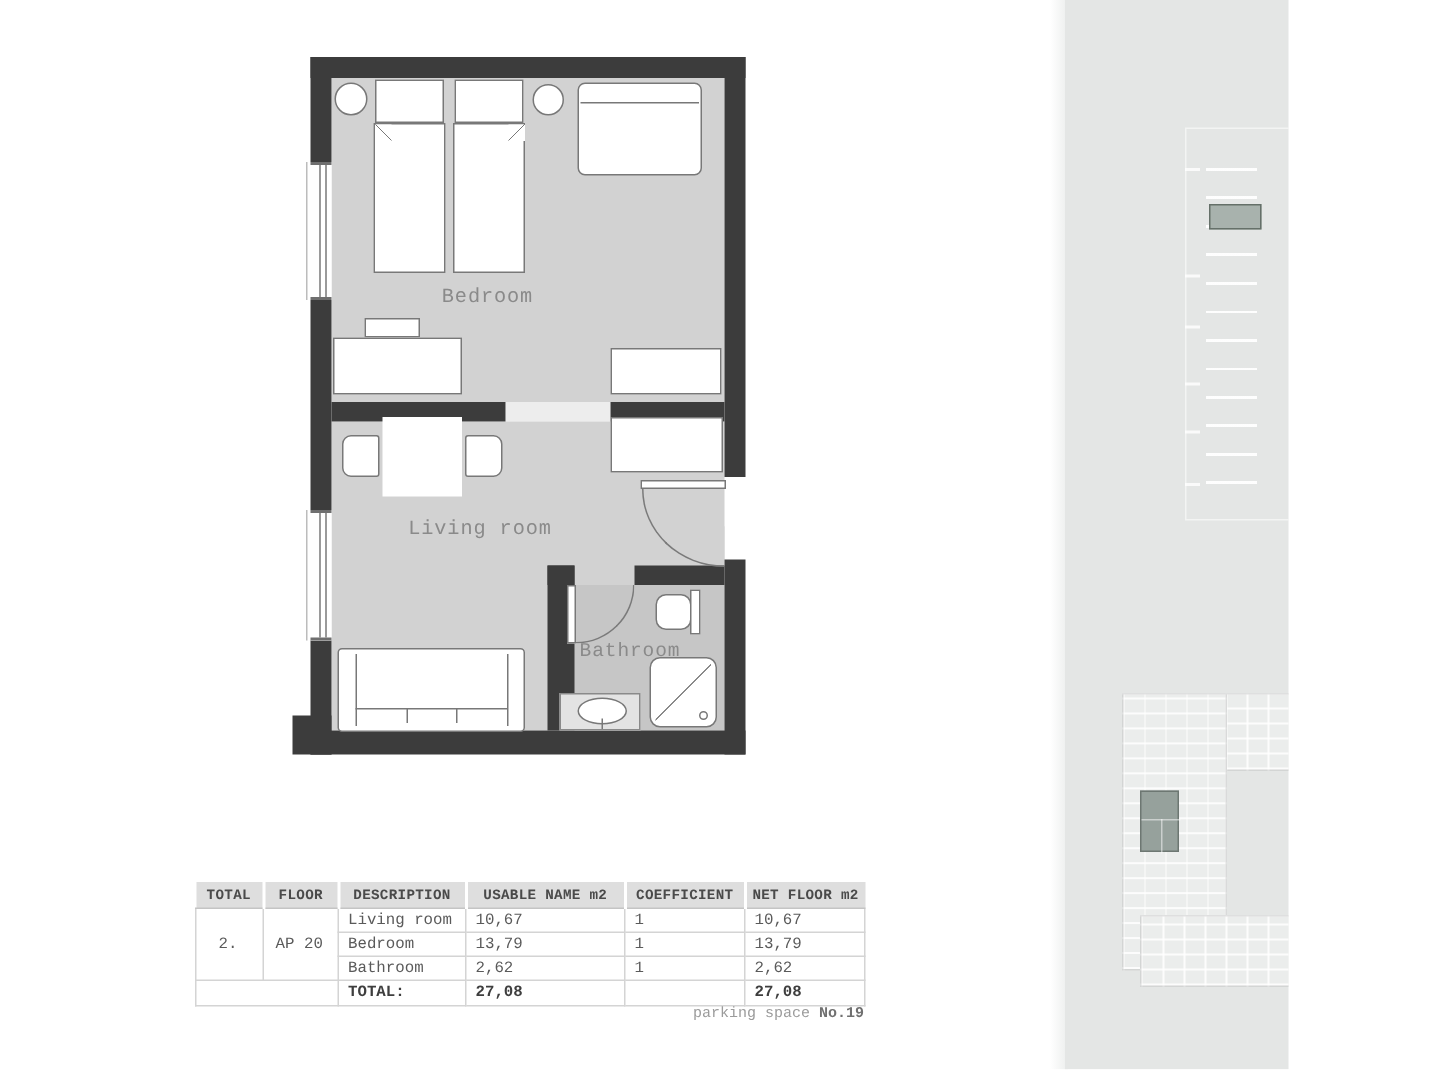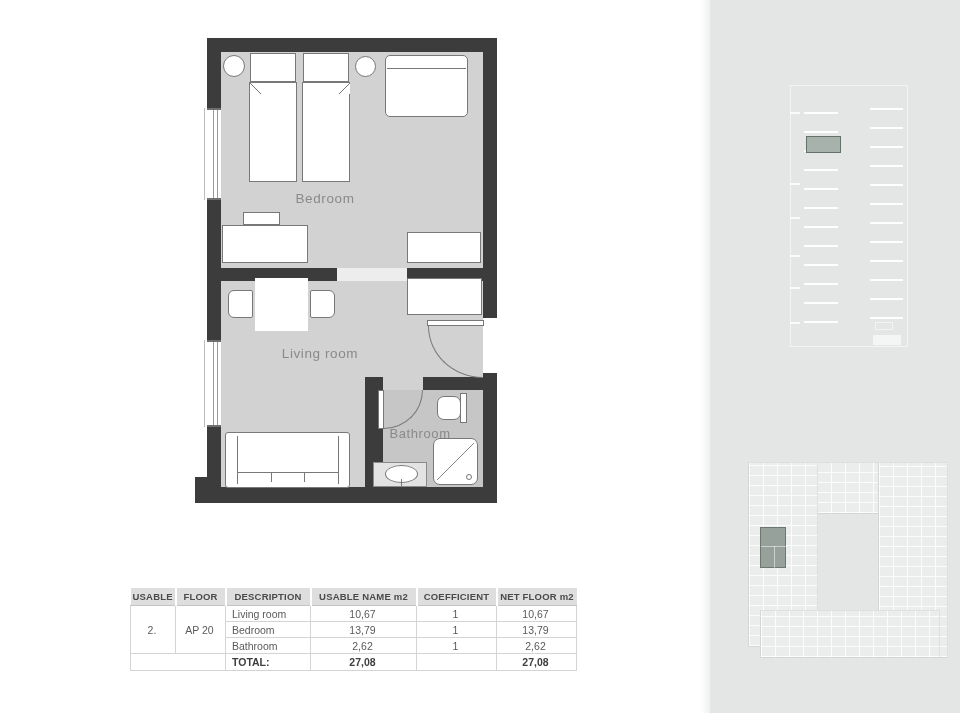--- a/index.html
+++ b/index.html
@@ -1,17 +1,17 @@
 <!DOCTYPE html>
 <html><head>
 <meta charset="utf-8">
 <style>
   html,body{margin:0;padding:0;background:#ffffff;}
-  .page{position:relative;width:960px;height:713px;background:#ffffff;overflow:hidden;
-        font-family:Liberation Sans, sans-serif;}
+  .page{position:relative;width:859px;height:713px;background:#ffffff;overflow:hidden;
+        font-family:Liberation Mono, monospace;}
 
   
   .plan{position:absolute;left:207px;top:38px;width:290px;height:465px;}
   .wall{position:absolute;background:#3c3c3c;}
   .floor{position:absolute;background:#d2d2d2;}
   .floor-bath{position:absolute;background:#c6c6c6;}
   .floor-pass{position:absolute;background:#ededed;}
   .furn{position:absolute;background:#ffffff;border:1px solid #787878;box-sizing:border-box;}
   .furn-light{position:absolute;background:#e3e3e3;border:1px solid #8a8a8a;box-sizing:border-box;}
   .room-label{position:absolute;color:#8a8a8a;font-size:13.5px;letter-spacing:.6px;text-align:center;}
@@ -37,21 +37,21 @@
   .price .val{font-size:18px;font-weight:bold;letter-spacing:.3px;}
 
   
   .area-table{position:absolute;left:130px;top:588px;border-collapse:collapse;table-layout:fixed;
               width:446px;font-size:10.5px;color:#5a5a5a;}
   .area-table th{background:#dedede;color:#4a4a4a;font-weight:600;font-size:9.5px;
                  letter-spacing:.2px;height:17px;border-right:2px solid #ffffff;
                  border-bottom:1px solid #c4c4c4;text-align:center;padding:0 2px;}
   .area-table th:last-child{border-right:none;}
   .area-table td{border:1px solid #d4d4d4;height:15px;padding:0 8px 0 6px;background:#fff;}
-  .num{text-align:center;}
+  .num{text-align:left;}
   .ctr{text-align:center;}
   .total-row td{font-weight:bold;color:#3e3e3e;height:16px;}
   .footnote{position:absolute;left:130px;top:671px;width:446px;text-align:right;
             font-size:10px;color:#9b9b9b;}
   .footnote b{color:#707070;}
 
   
   .edge{position:absolute;left:700px;top:0;width:12px;height:713px;
         background:linear-gradient(to right,#ffffff,#eceeed);}
   .sidebar{position:absolute;left:710px;top:0;width:250px;height:713px;background:#e4e6e5;}
@@ -145,21 +145,21 @@
     <colgroup>
       <col style="width:45px">
         <col style="width:50px">
         <col style="width:85px">
       <col style="width:106px">
         <col style="width:80px">
         <col style="width:80px">
     </colgroup>
     <thead>
       <tr>
-        <th>USABLE</th>
+        <th>TOTAL</th>
         <th>FLOOR</th>
         <th>DESCRIPTION</th>
         <th>USABLE NAME m2</th>
         <th>COEFFICIENT</th>
         <th>NET FLOOR m2</th>
       </tr>
     </thead>
     <tbody>
       <tr>
         <td class="ctr" rowspan="3">2.</td>
@@ -184,20 +184,23 @@
       <tr class="total-row">
         <td colspan="2"></td>
         <td>TOTAL:</td>
         <td class="num">27,08</td>
         <td class="num"></td>
         <td class="num">27,08</td>
       </tr>
     </tbody>
   </table>
 
+  <div class="footnote">
+    <span>parking space </span><b>No.19</b>
+  </div>
 
   <div class="edge"></div>
   <div class="sidebar">
 
     <div style="position:absolute;left:80px;top:85px;width:118px;height:262px;">
       <div class="pk-border" style="left:0;top:0;width:118px;height:262px;"></div>
 
       <div style="position:absolute;left:14px;top:10px;width:34px;height:240px;
            background:repeating-linear-gradient(to bottom,transparent 0 17px,rgba(255,255,255,.95) 17px 19px);"></div>
 

